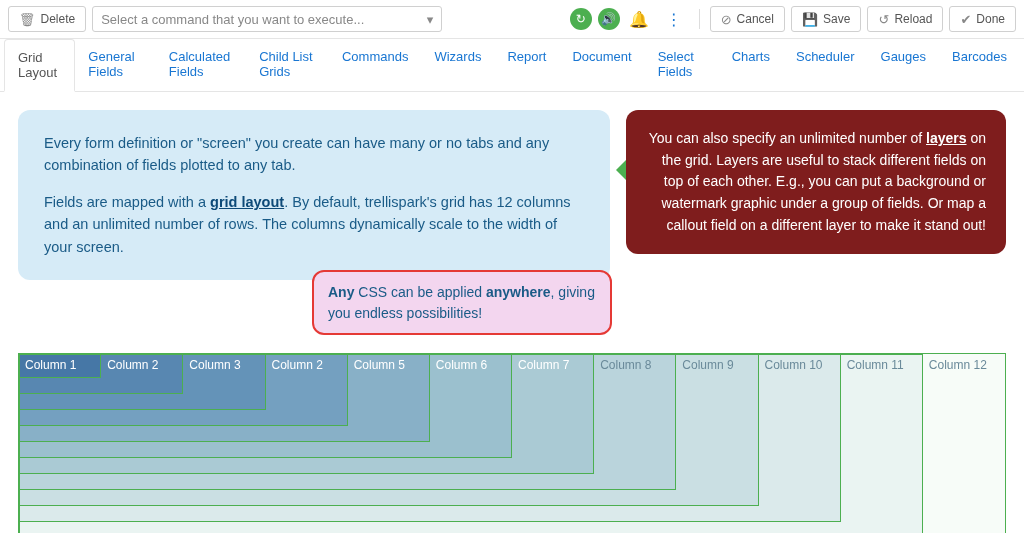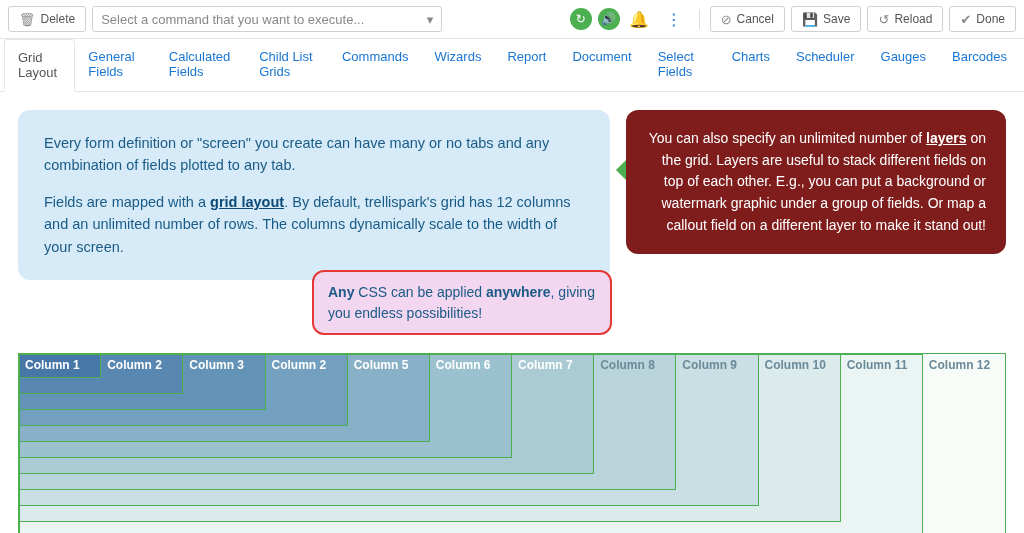--- a/index.html
+++ b/index.html
@@ -169,21 +169,21 @@
   .col-headers {
     position: absolute;
     top: 0; left: 0; right: 0;
     display: grid;
     grid-template-columns: repeat(12, 1fr);
     z-index: 50;
   }
   .col-h {
     padding: 4px 6px;
     font-size: 12px;
-    font-weight: 700;
+    font-weight: 400;
     color: #fff;
     white-space: nowrap;
   }
   .col-h.dark { color: #6a8a9a; }
 </style>
 </head>
 <body>
 
 <div class="toolbar">
   <button class="btn">

